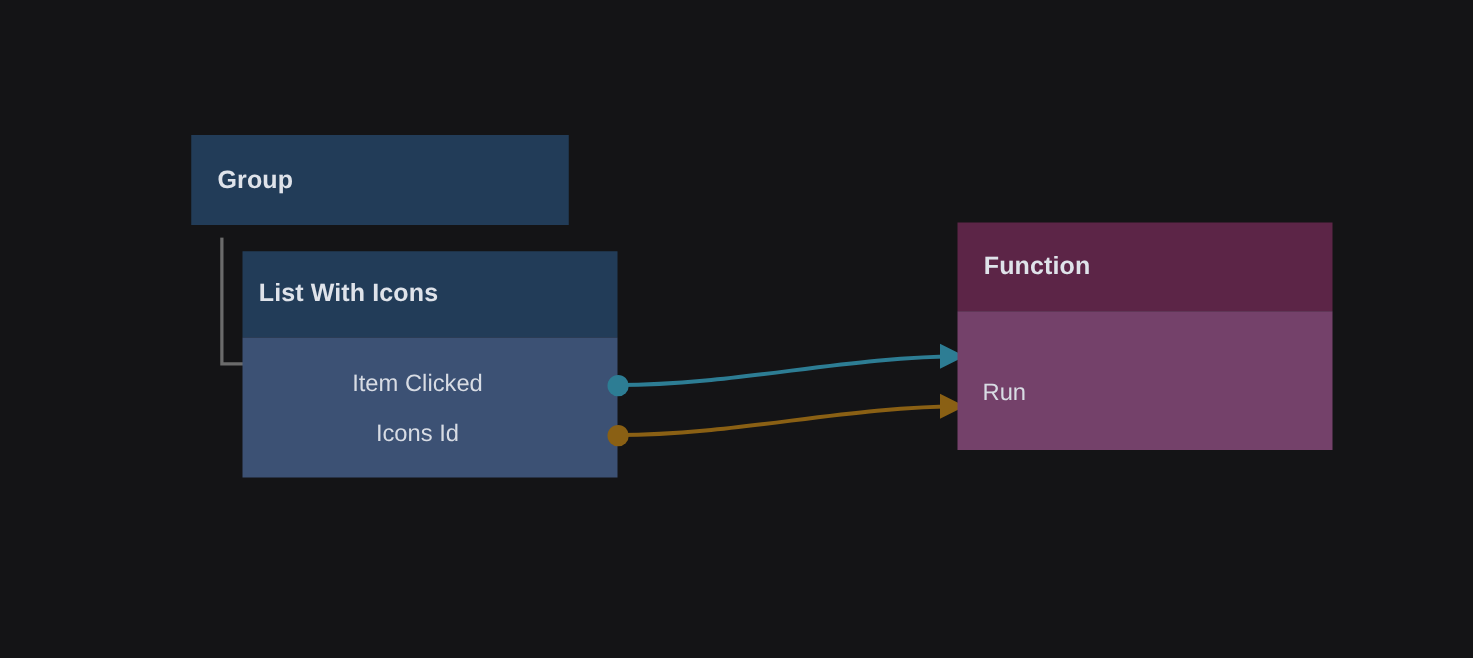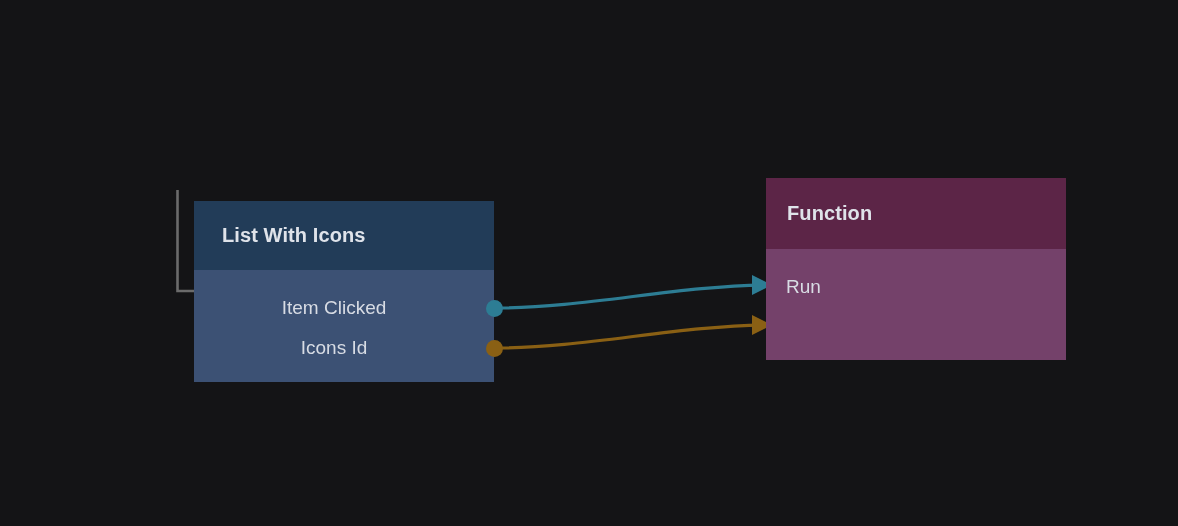--- a/index.html
+++ b/index.html
@@ -57,21 +57,21 @@
   
   #list-node {
     left: 194px;
     top: 201px;
     width: 300px;
     height: 181px;
   }
   #list-node .node-header {
     height: 69px;
     background: #223c58;
-    padding-left: 28px;
+    padding-left: 13px;
   }
   #list-node .node-body {
     height: 112px;
     background: #3c5174;
   }
 
   
   #function-node {
     left: 766px;
     top: 178px;
@@ -95,20 +95,21 @@
     align-items: center;
     height: 20px;
   }
   .port-row.out {
     right: 0;
     justify-content: center;
   }
   .port-row.in {
     left: 0;
     justify-content: flex-start;
+    margin-top: 28px;
   }
   .port-label {
     font-size: 19px;
     color: #d8dce4;
     white-space: nowrap;
   }
   .port-row.out .port-label { margin-right: 20px; }
   .port-row.in  .port-label { margin-left: 20px; }
 
   .port-dot {
@@ -154,20 +155,25 @@
     <polygon points="772,285 752,275 752,295" fill="#2d7d94"></polygon>
 
     <path d="M 494 348 C 590 348 676 325 772 325" fill="none" stroke="#8a6014" stroke-width="3.2" stroke-linecap="round"></path>
     <polygon points="772,325 752,315 752,335" fill="#8a6014"></polygon>
   </svg>
 
   <svg id="group-bracket" viewBox="0 0 22 103" width="22" height="103">
     <path d="M 2.5 1 L 2.5 101 L 21 101" fill="none" stroke="#6b6b6b" stroke-width="2.6" stroke-linecap="square"></path>
   </svg>
 
+  <div class="node" id="group-node">
+    <div class="node-header">
+      <span class="node-title">Group</span>
+    </div>
+  </div>
 
   <div class="node" id="list-node">
     <div class="node-header">
       <span class="node-title">List With Icons</span>
     </div>
     <div class="node-body">
 
       <div class="port-row out" id="port-item-clicked" style="top:28px; right:0; width:100%;">
         <span class="port-label">Item Clicked</span>
         <span class="port-dot teal"></span>

